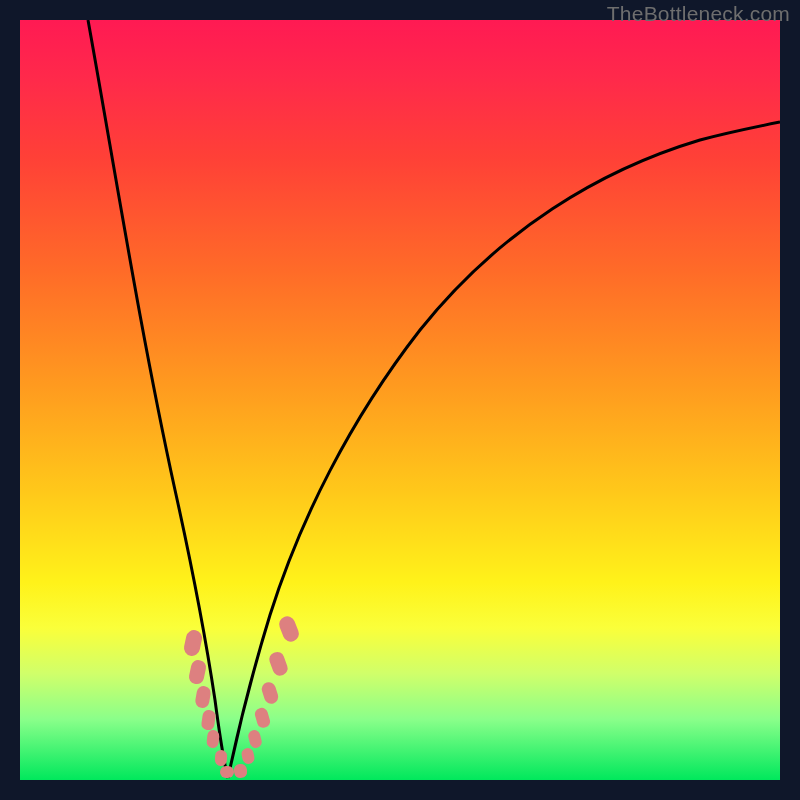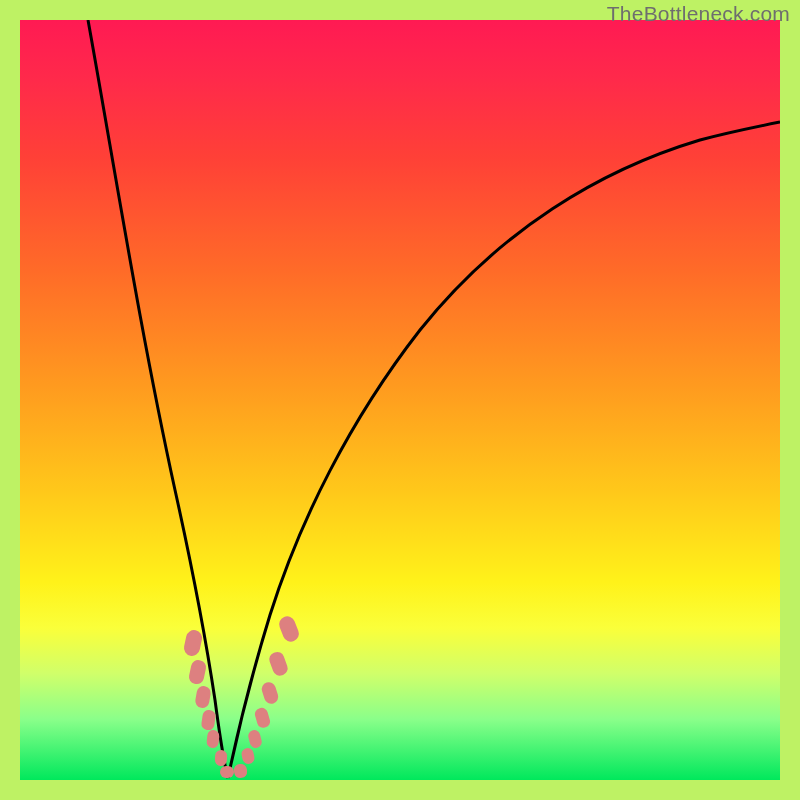--- a/index.html
+++ b/index.html
@@ -10,21 +10,21 @@
     overflow: hidden;
     background: #000;
     font-family: Arial, Helvetica, sans-serif;
   }
   .frame {
     position: absolute;
     top: 0;
     left: 0;
     width: 800px;
     height: 800px;
-    background: #bef264;
+    background: #0f172a;
   }
   .plot {
     position: absolute;
     top: 20px;
     left: 20px;
     width: 760px;
     height: 760px;
     background: linear-gradient(to bottom,
       #ff1a53 0%,
       #ff2a4a 8%,

